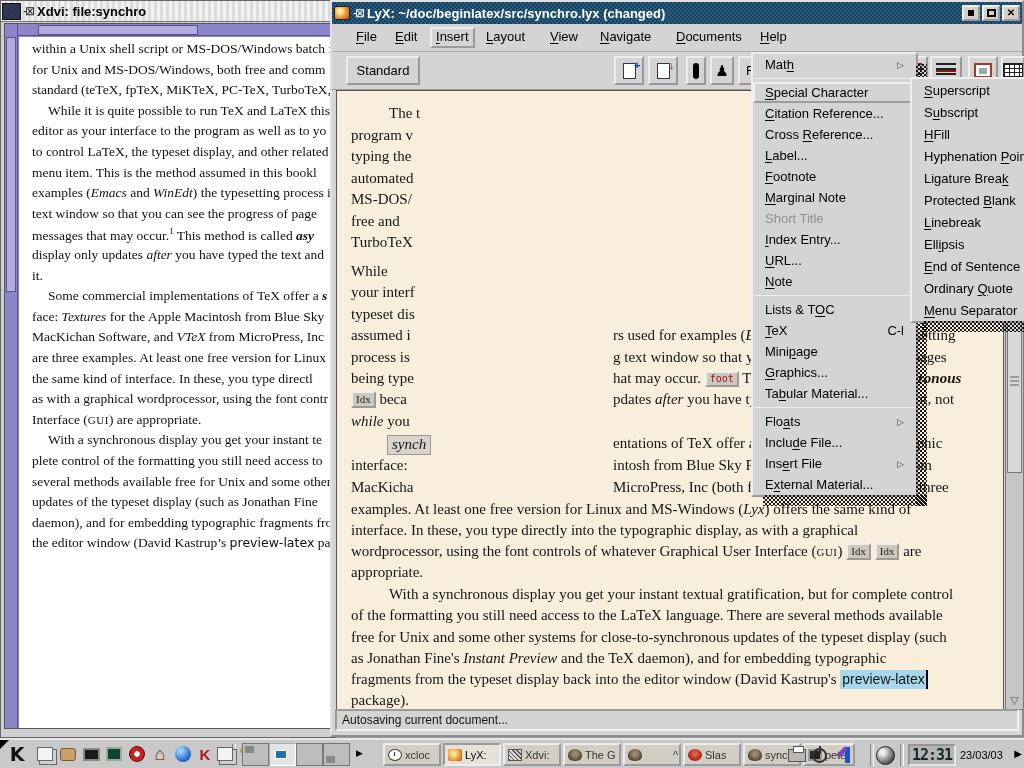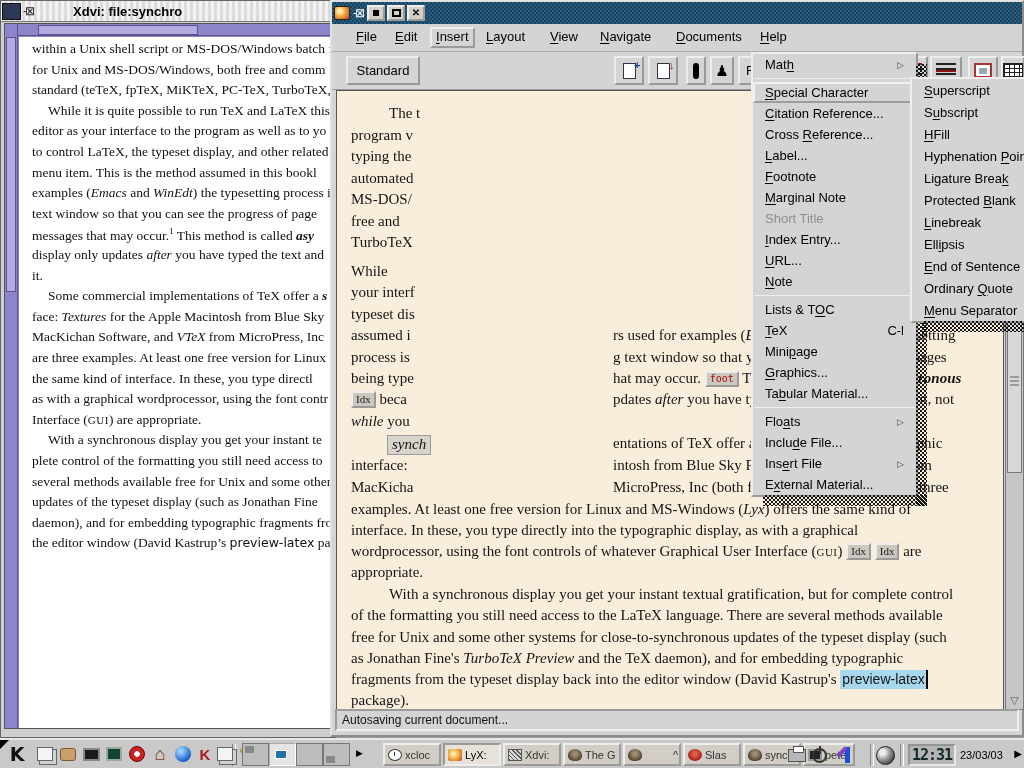--- a/index.html
+++ b/index.html
@@ -10,21 +10,21 @@
   
   #xdvi-win { position:absolute; left:0; top:0; width:336px; height:738px;
     background:#cfcfcf; border:1px solid #666; z-index:1; }
   .xdvi-titlebar { position:absolute; left:0; top:0; right:0; height:21px;
     background:repeating-linear-gradient(90deg,#f2f2f2 0 3px,#dcdcdc 3px 6px);
     border-bottom:1px solid #777; display:flex; align-items:center; }
   .xdvi-appicon { width:19px; height:17px; margin:1px 2px 1px 1px;
     background:#2a3550 repeating-linear-gradient(45deg,#44538022 0 2px,transparent 2px 4px);
     border:1px solid #111; }
   .pin { font-size:12px; color:#222; margin-right:4px; letter-spacing:-2px; }
-  .xdvi-title { font-weight:bold; font-size:13px; color:#000; white-space:nowrap;padding-left:36px; }
+  .xdvi-title { font-weight:bold; font-size:13px; color:#000; white-space:nowrap; }
   .xdvi-frame { position:absolute; left:3px; top:22px; right:0; bottom:8px;
     background:#8d85c9; border:1px solid #555; }
   .xdvi-hscroll { position:absolute; left:13px; top:0; right:1px; height:12px;
     background:#8d85c9; border-bottom:1px solid #5a5390; }
   .xdvi-hthumb { position:absolute; left:20px; top:1px; width:160px; height:10px;
     background:#b4ace0; border:1px solid #5a5390; }
   .xdvi-vscroll { position:absolute; left:0; top:0; width:13px; bottom:0;
     background:#8d85c9; border-right:1px solid #5a5390; }
   .xdvi-vthumb { position:absolute; left:1px; top:13px; width:10px; height:255px;
     background:#b4ace0; border:1px solid #5a5390; }
@@ -245,20 +245,21 @@
           <div class="xline" style="top: 477.8px; left: 13px;">daemon), and for embedding typographic fragments fro</div>
           <div class="xline" style="top: 498.4px; left: 13px;"><span>the editor window (David Kastrup’s </span><span class="tt">preview-latex</span><span> pack</span></div>
         </div>
     </div>
   </div>
 
   <div id="lyx-win">
     <div class="lyx-titlebar">
       <span class="lyx-appicon"></span>
       <span class="pin">-⊠</span>
+      <span class="lyx-title">LyX: ~/doc/beginlatex/src/synchro.lyx (changed)</span>
       <span class="winbtns">
         <span class="wbtn">
             <span class="sq"></span>
           </span>
         <span class="wbtn">
             <span class="mx"></span>
           </span>
         <span class="wbtn">✕</span>
       </span>
     </div>
@@ -404,21 +405,21 @@
         <div class="ldoc" style="top: 495px; left: 0px; right: 0px; height: 21px;">
           <span class="seg" style="left: 52px;">With a synchronous display you get your instant textual gratification, but for complete control</span>
         </div>
         <div class="ldoc" style="top: 516px; left: 0px; right: 0px; height: 21px;">
           <span class="seg" style="left: 14px;">of the formatting you still need access to the LaTeX language. There are several methods available</span>
         </div>
         <div class="ldoc" style="top: 538px; left: 0px; right: 0px; height: 21px;">
           <span class="seg" style="left: 14px;">free for Unix and some other systems for close-to-synchronous updates of the typeset display (such</span>
         </div>
         <div class="ldoc" style="top: 559px; left: 0px; right: 0px; height: 21px;">
-          <span class="seg" style="left: 14px;"><span>as Jonathan Fine's </span><span class="it">TurboTeX Preview</span><span> and the TeX daemon), and for embedding typographic</span></span>
+          <span class="seg" style="left: 14px;"><span>as Jonathan Fine's </span><span class="it">Instant Preview</span><span> and the TeX daemon), and for embedding typographic</span></span>
         </div>
         <div class="ldoc" style="top: 580px; left: 0px; right: 0px; height: 21px;">
           <span class="seg" style="left: 14px;"><span>fragments from the typeset display back into the editor window (David Kastrup's </span><span class="hl">preview-latex</span></span>
         </div>
         <div class="ldoc" style="top: 601px; left: 0px; right: 0px; height: 21px;">
           <span class="seg" style="left: 14px;">package).</span>
         </div>
       </div>
     <div class="lyx-scroll">
       <div class="sarrow" style="top:0">△</div>

